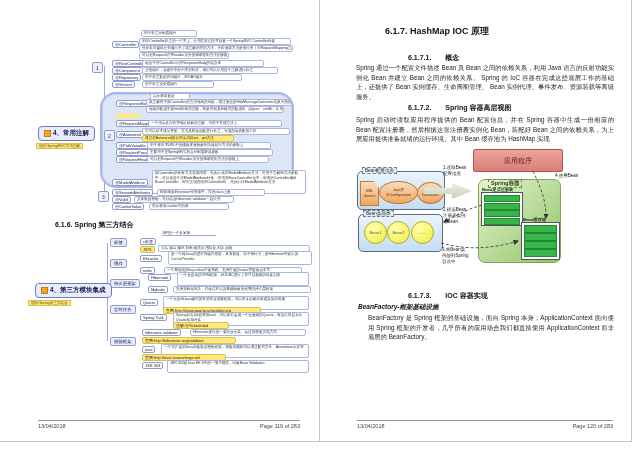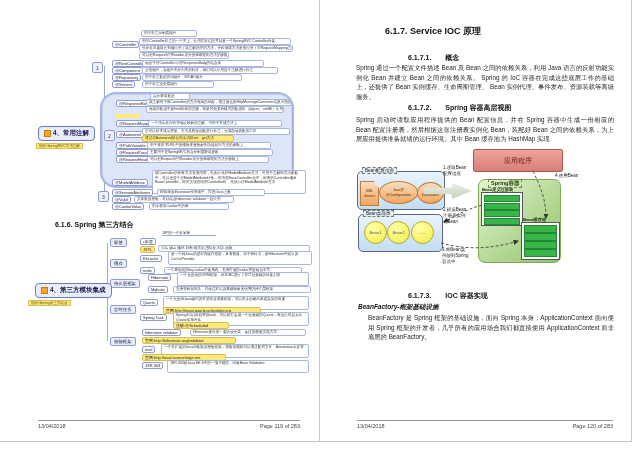--- a/index.html
+++ b/index.html
@@ -173,21 +173,21 @@
     <div class="root" style="left:35px;top:283px"><span class="ric"></span><span>4、第三方模块集成</span></div>
     <div class="ynote" style="left:28px;top:300px">说明:Spring第三方结合</div>
 
     <div class="footline" style="left:38px;top:420px;width:262px"></div>
     <div class="foot" style="left:38px;top:423px">13/04/2018</div>
     <div class="foot right" style="left:238px;top:423px;width:62px">Page 119 of 283</div>
   </div>
 
   <div class="page" id="page2">
 
-    <div class="h1" style="left:65px;top:25px">6.1.7. Service IOC 原理</div>
+    <div class="h1" style="left:65px;top:25px">6.1.7. HashMap IOC 原理</div>
 
     <div class="sh" style="left:88px;top:53px"><span>6.1.7.1.</span><span class="gap"></span><span>概念</span></div>
     <div class="para" style="left:36px;top:63px;width:258px">Spring 通过一个配置文件描述 Bean 及 Bean 之间的依赖关系，利用 Java 语言的反射功能实例化 Bean 并建立 Bean 之间的依赖关系。 Spring 的 IoC 容器在完成这些底层工作的基础上，还提供了 Bean 实例缓存、生命周期管理、 Bean 实例代理、事件发布、资源装载等高级服务。</div>
 
     <div class="sh" style="left:88px;top:103px"><span>6.1.7.2.</span><span class="gap"></span><span>Spring 容器高层视图</span></div>
     <div class="para" style="left:36px;top:115px;width:258px">Spring 启动时读取应用程序提供的 Bean 配置信息，并在 Spring 容器中生成一份相应的 Bean 配置注册表，然后根据这张注册表实例化 Bean，装配好 Bean 之间的依赖关系，为上层应用提供准备就绪的运行环境。其中 Bean 缓存池为 HashMap 实现</div>
 
     <div class="appbox" style="left:153px;top:149px;width:88px;height:21px">应用程序</div>
 
     <div class="bluebox" style="left:37px;top:171px;width:86px;height:37px"></div>

